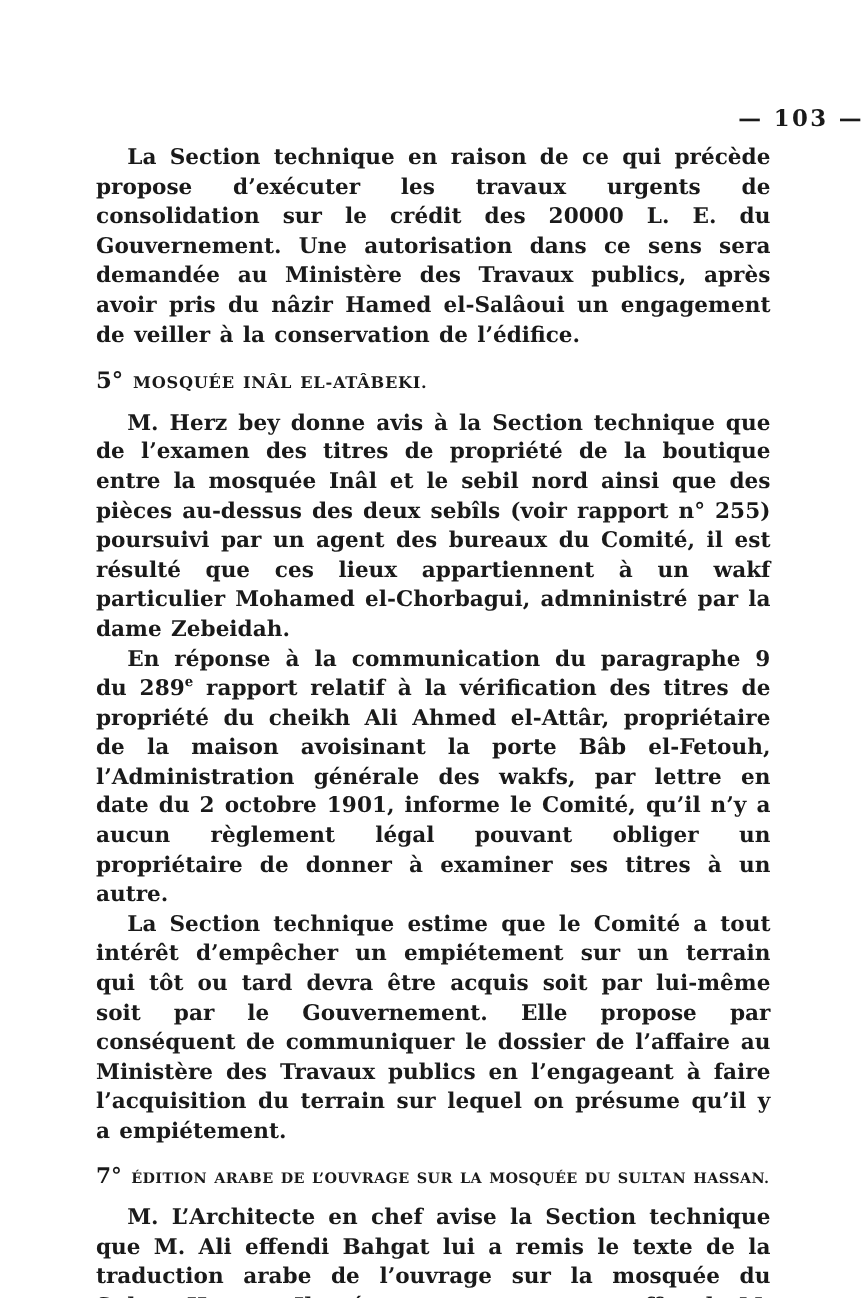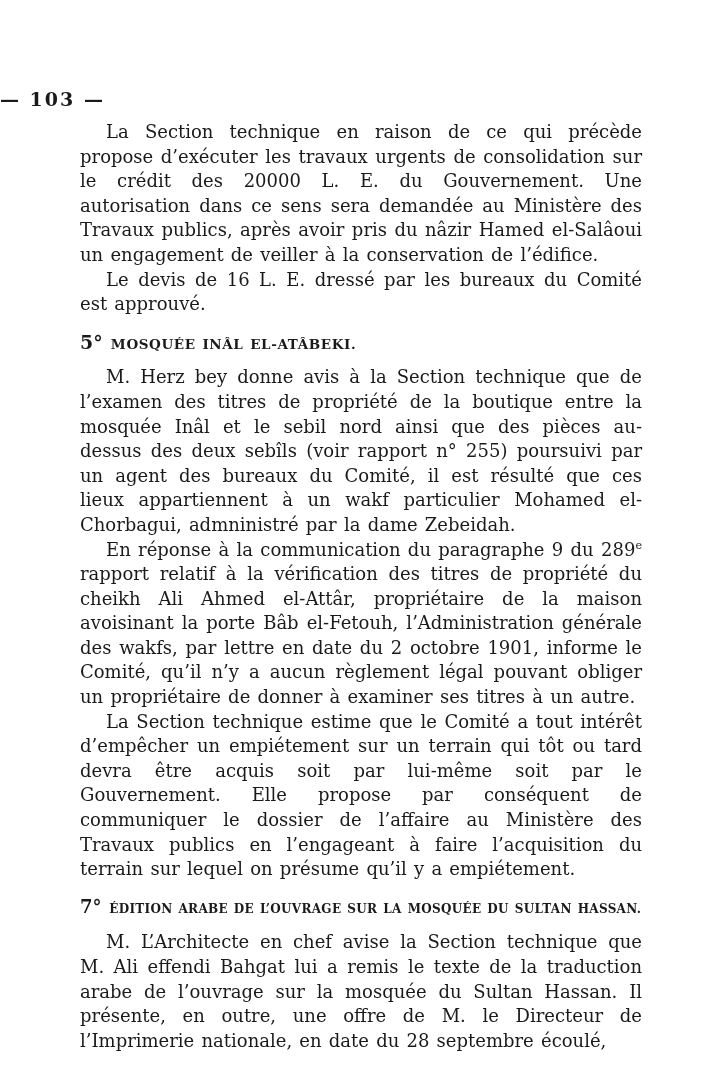--- a/index.html
+++ b/index.html
@@ -11,36 +11,37 @@
   .sheet {
     position: relative;
     width: 720px; height: 1082px;
     background: #ffffff;
     color: #1a1a1a;
     overflow: hidden;
   }
   .pageno {
     position: absolute;
     top: 88px; left: 0; width: 100%;
-    text-align: left;
+    text-align: right;
     font-size: 19px;
     font-weight: bold;
     letter-spacing: 2px;
   }
   .body-text {
     position: absolute;
     top: 120px; left: 80px; width: 562px;
     font-size: 18px;
     line-height: 24.6px;
     text-align: justify;
     word-spacing: 1.5px;
   }
   p.para {
     margin: 0;
     text-indent: 26px;
+    font-weight: bold;
   }
   .heading {
     text-align: left;
     text-indent: 0;
     margin: 13px 0 9px 0;
     font-weight: bold;
     white-space: nowrap;
   }
   .heading .h-num { font-size: 19px; font-weight: bold; }
   .heading .h-title { font-size: 13.5px; letter-spacing: 0.6px; }
@@ -48,21 +49,20 @@
   .heading.small .h-title { font-size: 12px; letter-spacing: 0.3px; }
   .sup { vertical-align: super; font-size: 0.62em; line-height: 0; }
 </style>
 </head>
 <body>
 
 <div class="sheet">
   <div class="pageno">— 103 —</div>
   <div class="body-text" id="content">
       <p class="para"><span>La Section technique en raison de ce qui précède propose d’exécuter les travaux urgents de consolidation sur le crédit des 20000 L. E. du Gouvernement. Une autorisation dans ce sens sera demandée au Ministère des Travaux publics, après avoir pris du nâzir Hamed el-Salâoui un engagement de veiller à la conservation de l’édifice.</span></p>
-      <p class="para"><span>Le devis de 16 L. E. dressé par les bureaux du Comité est approuvé.</span></p>
       <div class="heading"><span class="h-num">5° </span><span class="h-title">MOSQUÉE INÂL EL-ATÂBEKI.</span></div>
       <p class="para"><span>M. Herz bey donne avis à la Section technique que de l’examen des titres de propriété de la boutique entre la mosquée Inâl et le sebil nord ainsi que des pièces au-dessus des deux sebîls (voir rapport n° 255) poursuivi par un agent des bureaux du Comité, il est résulté que ces lieux appartiennent à un wakf particulier Mohamed el-Chorbagui, admninistré par la dame Zebeidah.</span></p>
       <p class="para"><span>En réponse à la communication du paragraphe 9 du 289</span><span class="sup">e</span><span> rapport relatif à la vérification des titres de propriété du cheikh Ali Ahmed el-Attâr, propriétaire de la maison avoisinant la porte Bâb el-Fetouh, l’Administration générale des wakfs, par lettre en date du 2 octobre 1901, informe le Comité, qu’il n’y a aucun règlement légal pouvant obliger un propriétaire de donner à examiner ses titres à un autre.</span></p>
       <p class="para"><span>La Section technique estime que le Comité a tout intérêt d’empêcher un empiétement sur un terrain qui tôt ou tard devra être acquis soit par lui-même soit par le Gouvernement. Elle propose par conséquent de communiquer le dossier de l’affaire au Ministère des Travaux publics en l’engageant à faire l’acquisition du terrain sur lequel on présume qu’il y a empiétement.</span></p>
       <div class="heading small"><span class="h-num">7° </span><span class="h-title">ÉDITION ARABE DE L’OUVRAGE SUR LA MOSQUÉE DU SULTAN HASSAN.</span></div>
       <p class="para"><span>M. L’Architecte en chef avise la Section technique que M. Ali effendi Bahgat lui a remis le texte de la traduction arabe de l’ouvrage sur la mosquée du Sultan Hassan. Il présente, en outre, une offre de M. le Directeur de l’Imprimerie nationale, en date du 28 septembre écoulé, </span></p>
     </div>
 </div>
 
 </body></html>

